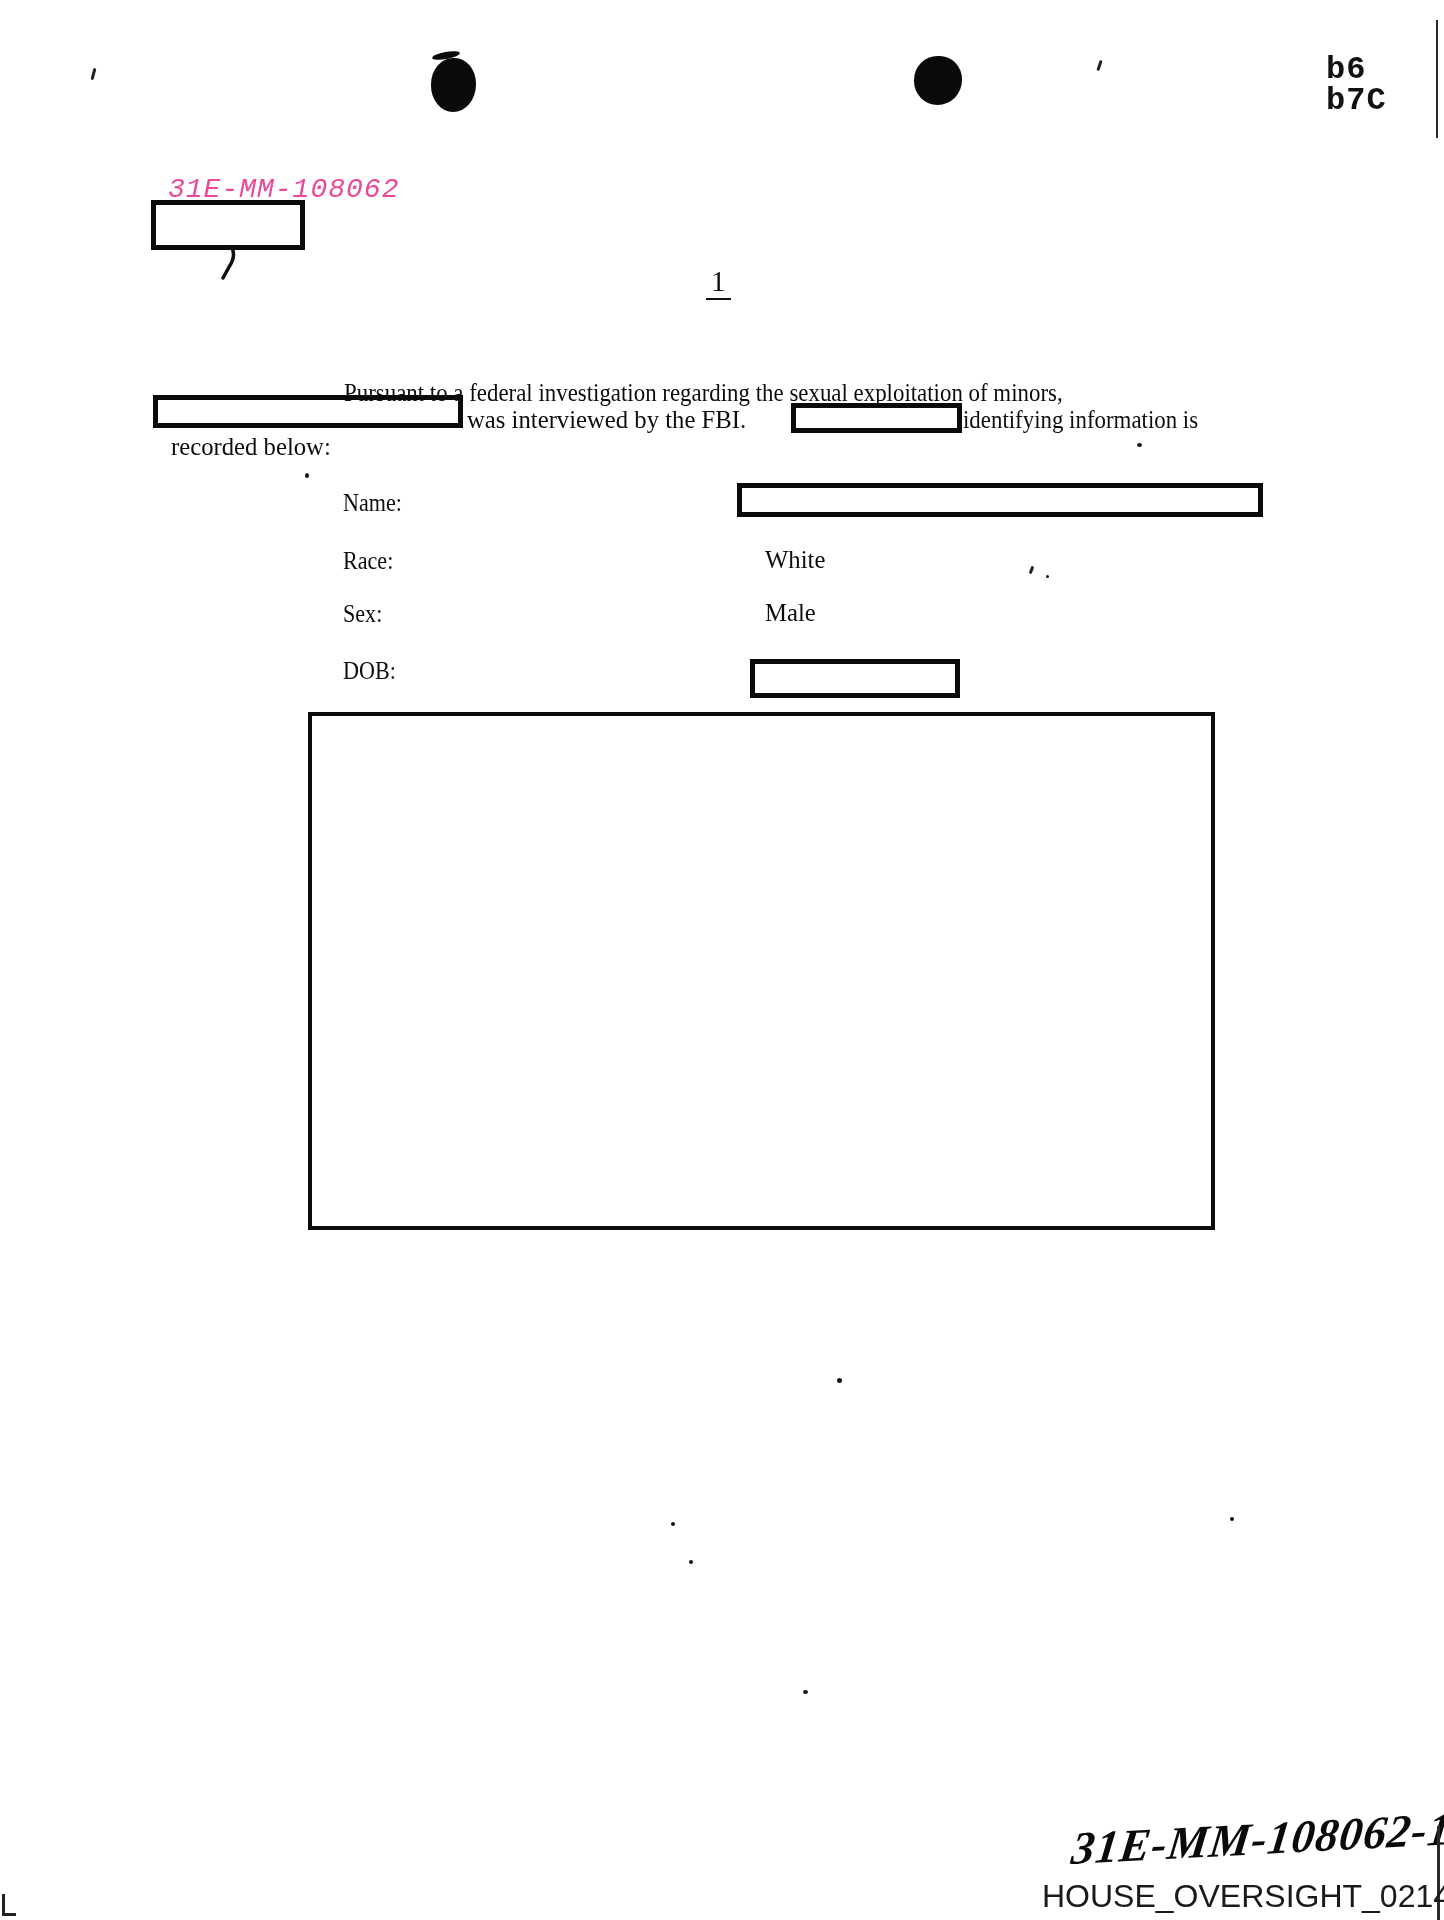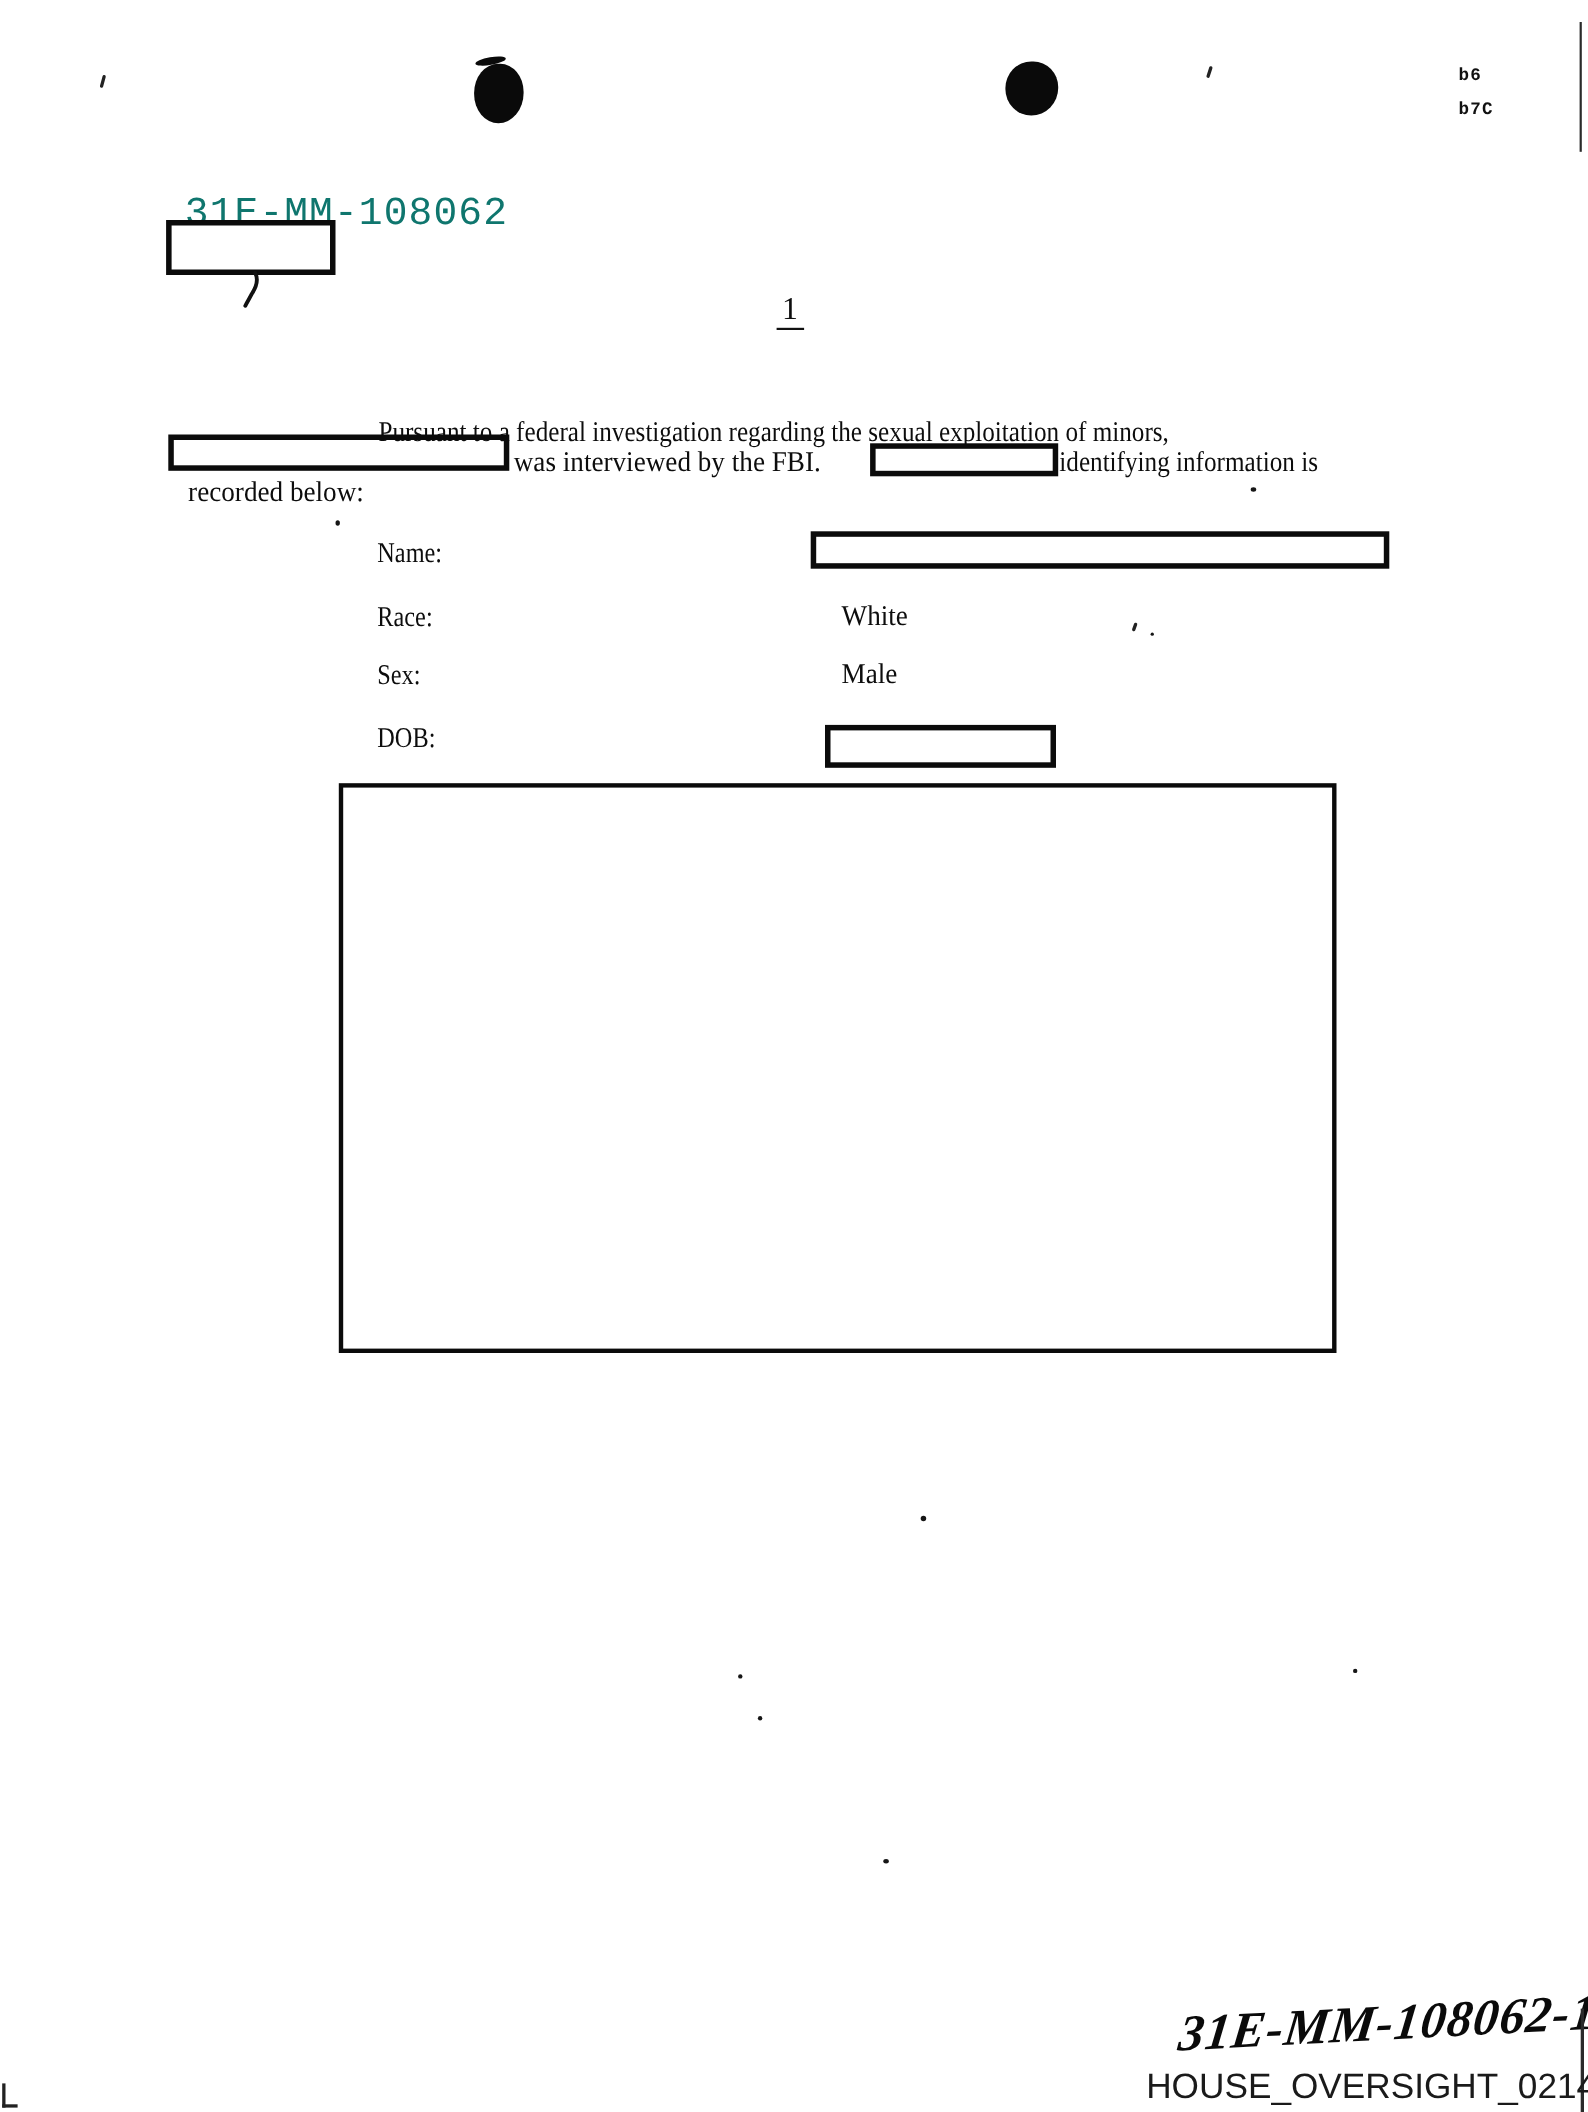--- a/index.html
+++ b/index.html
@@ -31,22 +31,22 @@
   .speck { background:#161616; border-radius:50%; }
   .tick  { background:#222; width:3px; border-radius:2px; }
   .vline { background:#2a2a2a; }
 
   
   .redact { border:5px solid #0b0b0b; background:transparent; box-sizing:border-box; }
   .bigbox { border:4px solid #0b0b0b; background:transparent; box-sizing:border-box; }
 
   
   .bcodes { font-family:"Liberation Mono", monospace; font-weight:700;
-            font-size:16px; line-height:31px; letter-spacing:1px; color:#111; }
-  .case-number { font-size:36px; letter-spacing:1px; color:#0f766e; }
+            font-size:32px; line-height:31px; letter-spacing:1px; color:#111; }
+  .case-number { font-size:28px; letter-spacing:1px; color:#ec4899;font-style:italic; }
   .page-number { font-size:29px; padding:0 5px; border-bottom:2px solid #111; }
   .hand {
     font-family:"Liberation Serif", serif; font-style:italic; font-weight:700;
     font-size:46px; letter-spacing:1px; white-space:nowrap; color:#0a0a0a;
     transform:rotate(-3deg) skewX(-10deg); transform-origin:0 50%;
   }
   .bates { font-family:"Liberation Sans", sans-serif; font-size:32px;
            letter-spacing:0px; color:#1a1a1a; white-space:nowrap; }
   .corner-mark { width:14px; height:22px; border-left:3px solid #222;
                  border-bottom:3px solid #222; box-sizing:border-box; }

